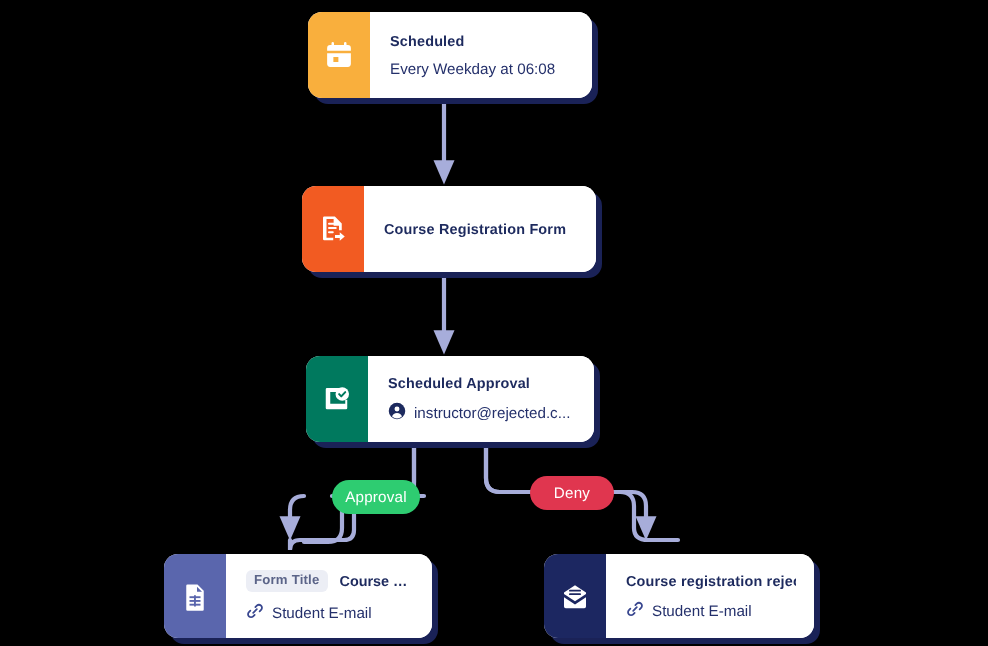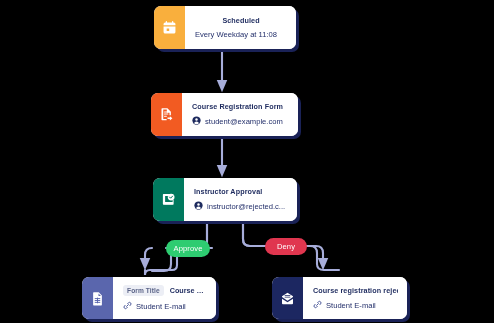--- a/index.html
+++ b/index.html
@@ -95,21 +95,21 @@
   }
   .chip-val {
     font-size: 7.2px;
     font-weight: bold;
     color: #1d2a5e;
     overflow: hidden;
     text-overflow: ellipsis;
   }
 
   
-  #node-scheduled    { left: 154px; top: 6px;   width: 142px; height: 43px; text-align: center; }
+  #node-scheduled    { left: 154px; top: 6px;   width: 142px; height: 43px; }
   #node-form         { left: 151px; top: 93px;  width: 147px; height: 43px; }
   #node-approval     { left: 153px; top: 178px; width: 144px; height: 43px; }
   #node-sheet        { left: 82px;  top: 277px; width: 134px; height: 42px; }
   #node-mail         { left: 272px; top: 277px; width: 135px; height: 42px; }
 
   
   .badge {
     position: absolute;
     border-radius: 999px;
     color: #ffffff;
@@ -171,80 +171,70 @@
       <span>
         <svg width="15" height="15" viewBox="0 0 24 24" fill="#ffffff">
           <path d="M7 1.5a1 1 0 0 1 1 1V4h8V2.5a1 1 0 1 1 2 0V4h1a2.5 2.5 0 0 1 2.5 2.5v2H2.5v-2A2.5 2.5 0 0 1 5 4h1V2.5a1 1 0 0 1 1-1Z"></path>
           <path d="M2.5 10.5h19V19a2.5 2.5 0 0 1-2.5 2.5H5A2.5 2.5 0 0 1 2.5 19v-8.5Zm5 3v4h4v-4h-4Z"></path>
         </svg>
       </span>
     </div>
     <div class="node-body">
       <div class="node-title">Scheduled</div>
       <div class="node-sub">
-        <span class="txt">Every Weekday at 11:08</span>
+        <span class="txt">Every Weekday at 06:08</span>
       </div>
     </div>
   </div>
 
   <div class="node" id="node-form">
     <div class="node-icon" style="background:#f25b22">
       <span>
         <svg width="15" height="15" viewBox="0 0 24 24" fill="#ffffff">
           <path d="M5 2h8.5L19 7.5V13h-2.2V9.3h-4.3V4H6.8v15h5.4v2H5a1 1 0 0 1-1-1V3a1 1 0 0 1 1-1Z"></path>
           <rect x="8" y="7" width="7" height="1.6" rx="0.8"></rect>
           <rect x="8" y="10.4" width="7" height="1.6" rx="0.8"></rect>
           <rect x="8" y="13.8" width="4.6" height="1.6" rx="0.8"></rect>
           <path d="M17.4 14.6l4 3.4-4 3.4v-2.2h-3.8v-2.4h3.8v-2.2Z"></path>
         </svg>
       </span>
     </div>
     <div class="node-body">
       <div class="node-title">Course Registration Form</div>
-      <div class="node-sub">
-        <span class="glyph">
-          <svg width="9" height="9" viewBox="0 0 24 24">
-            <circle cx="12" cy="12" r="11" fill="#1d2a5e"></circle>
-            <circle cx="12" cy="9.2" r="3.3" fill="#ffffff"></circle>
-            <path d="M5.4 19.4a6.9 6.9 0 0 1 13.2 0 11 11 0 0 1-13.2 0Z" fill="#ffffff"></path>
-          </svg>
-        </span>
-        <span class="txt">student@example.com</span>
-      </div>
     </div>
   </div>
 
   <div class="node" id="node-approval">
     <div class="node-icon" style="background:#00795e">
       <span>
         <svg width="15" height="15" viewBox="0 0 24 24" fill="#ffffff">
           <path d="M4 3.2h10.6v3.2h-8v9.4h12v-3.2h1.6v6.6a1 1 0 0 1-1 1H4a1 1 0 0 1-1-1V4.2a1 1 0 0 1 1-1Z"></path>
           <rect x="5.2" y="18" width="13.6" height="1.7" rx="0.85"></rect>
           <circle cx="16.2" cy="8" r="5.4"></circle>
           <path d="M13.7 8.1l1.7 1.8 3.2-3.4" stroke="#00795e" stroke-width="1.6" fill="none" stroke-linecap="round" stroke-linejoin="round"></path>
         </svg>
       </span>
     </div>
     <div class="node-body">
-      <div class="node-title">Instructor Approval</div>
+      <div class="node-title">Scheduled Approval</div>
       <div class="node-sub">
         <span class="glyph">
           <svg width="9" height="9" viewBox="0 0 24 24">
             <circle cx="12" cy="12" r="11" fill="#1d2a5e"></circle>
             <circle cx="12" cy="9.2" r="3.3" fill="#ffffff"></circle>
             <path d="M5.4 19.4a6.9 6.9 0 0 1 13.2 0 11 11 0 0 1-13.2 0Z" fill="#ffffff"></path>
           </svg>
         </span>
         <span class="txt">instructor@rejected.c...</span>
       </div>
     </div>
   </div>
 
   <div class="badge" id="badge-approve">
-    <span>Approve</span>
+    <span>Approval</span>
   </div>
   <div class="badge" id="badge-deny">
     <span>Deny</span>
   </div>
 
   <div class="node" id="node-sheet">
     <div class="node-icon" style="background:#5a66ad">
       <span>
         <svg width="15" height="15" viewBox="0 0 24 24" fill="#ffffff">
           <path d="M6 2h8l5 5v15a1 1 0 0 1-1 1H6a1 1 0 0 1-1-1V3a1 1 0 0 1 1-1Zm7.6 1.8V7.8h4"></path>

